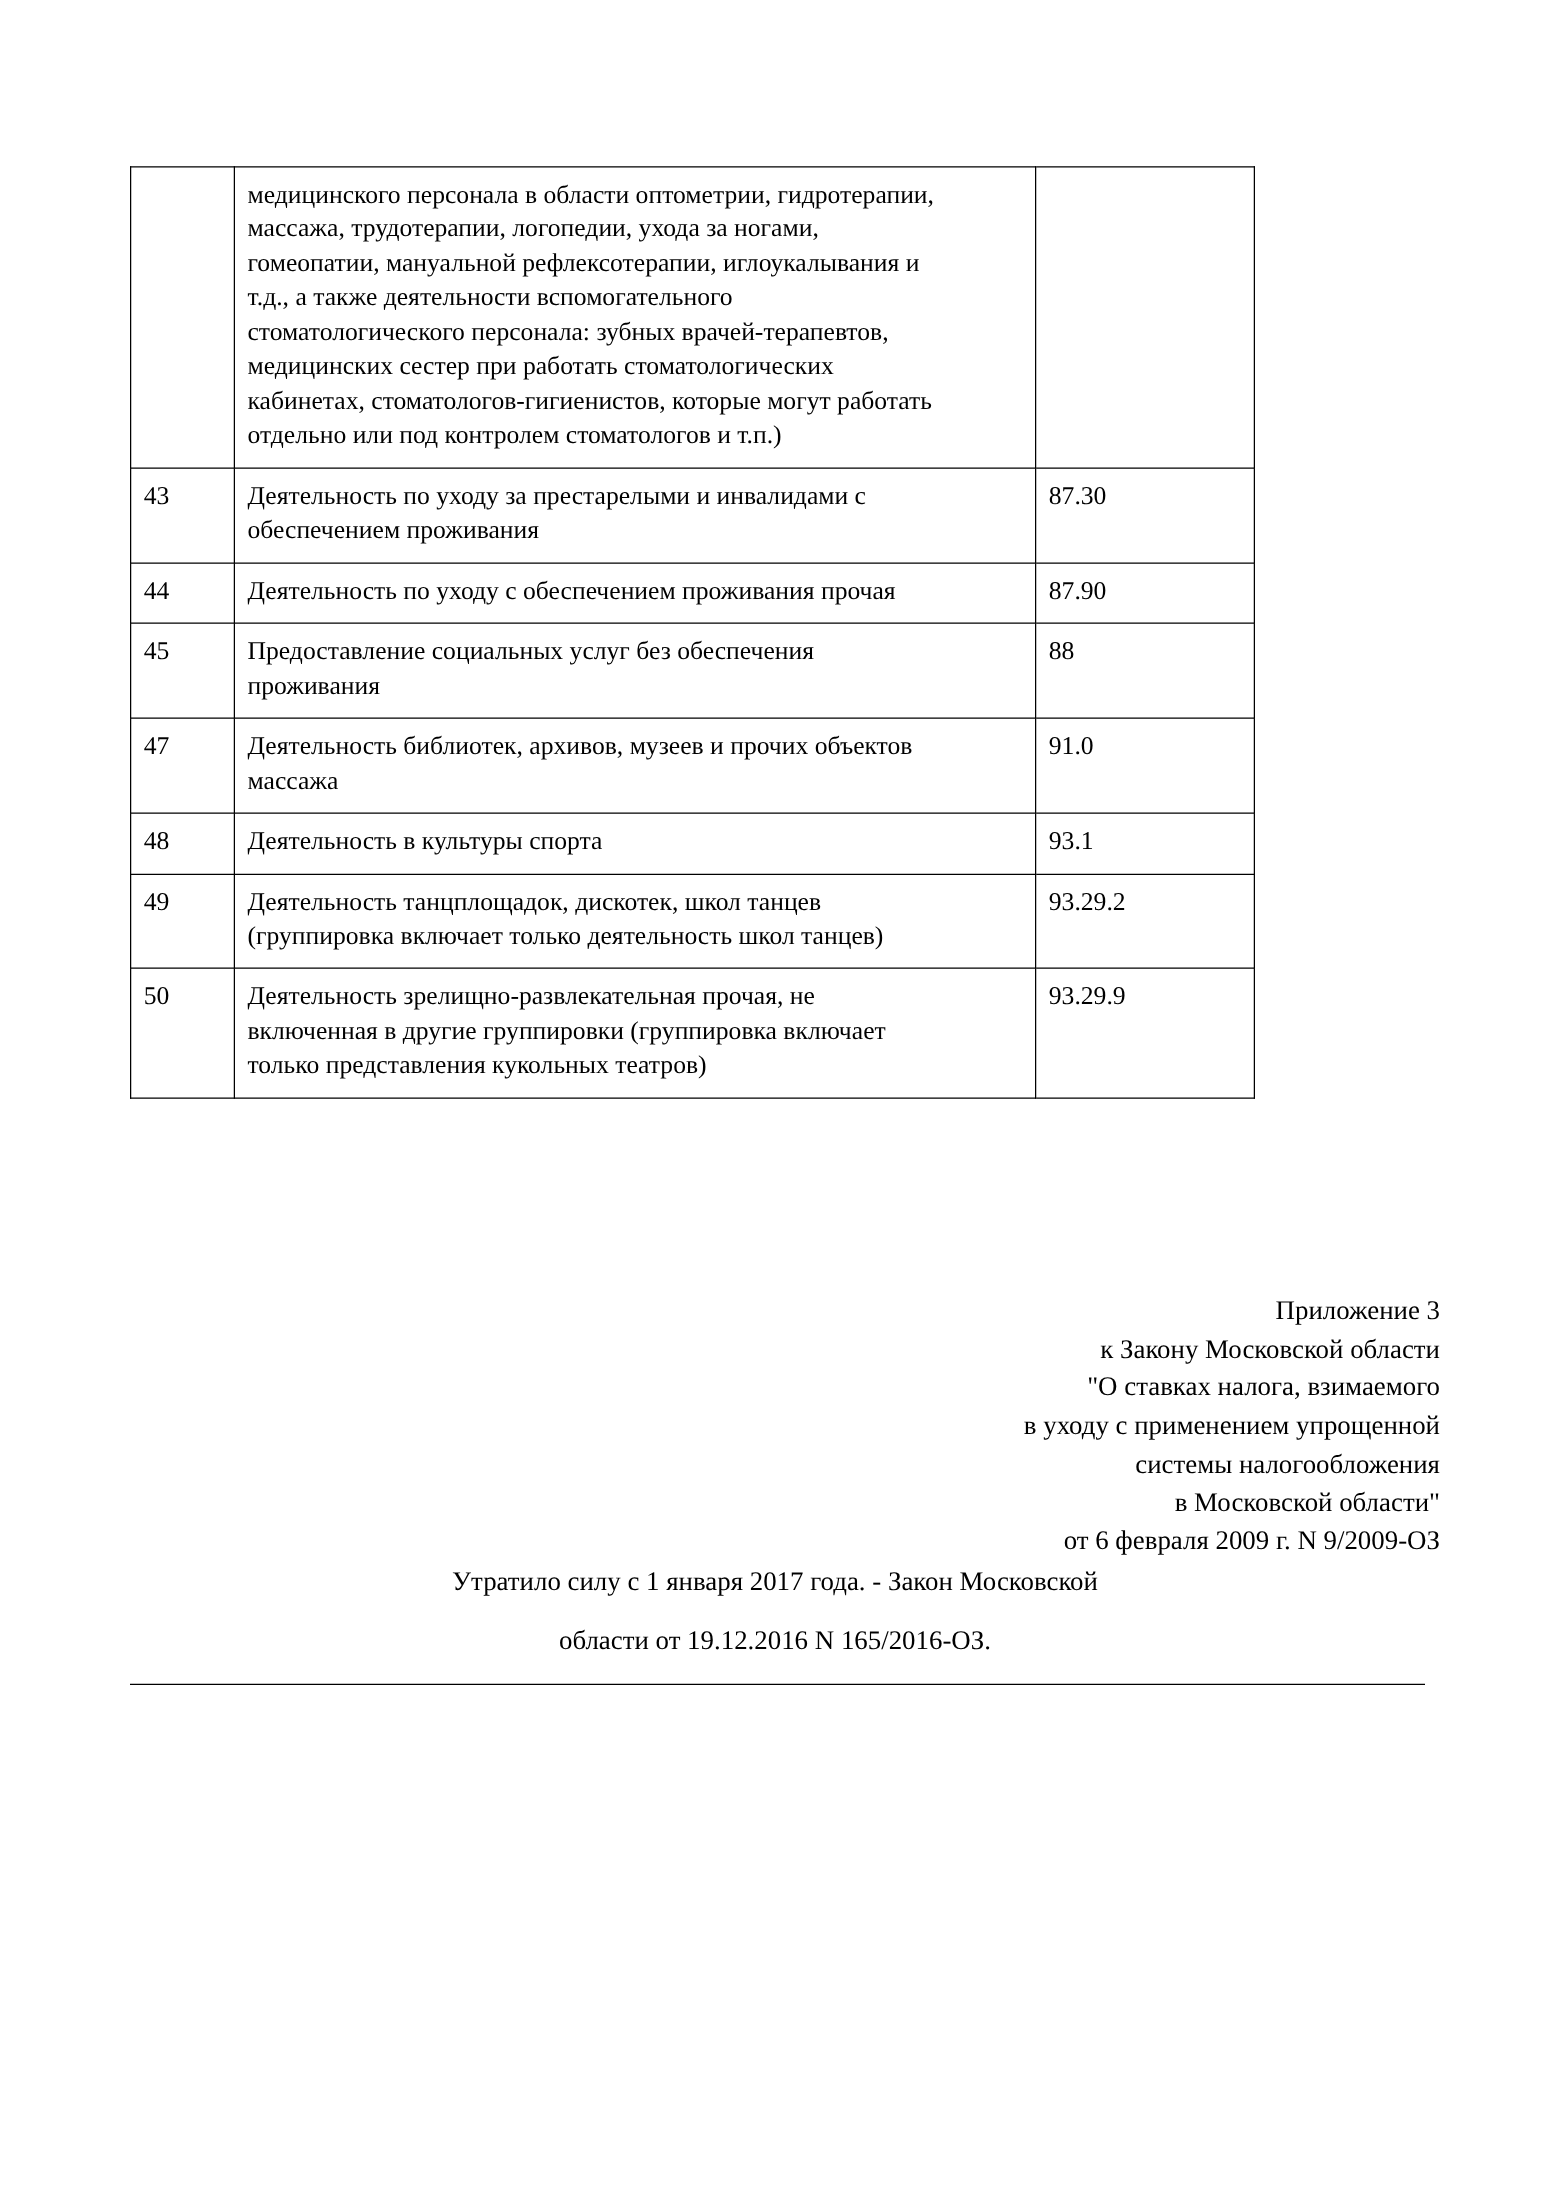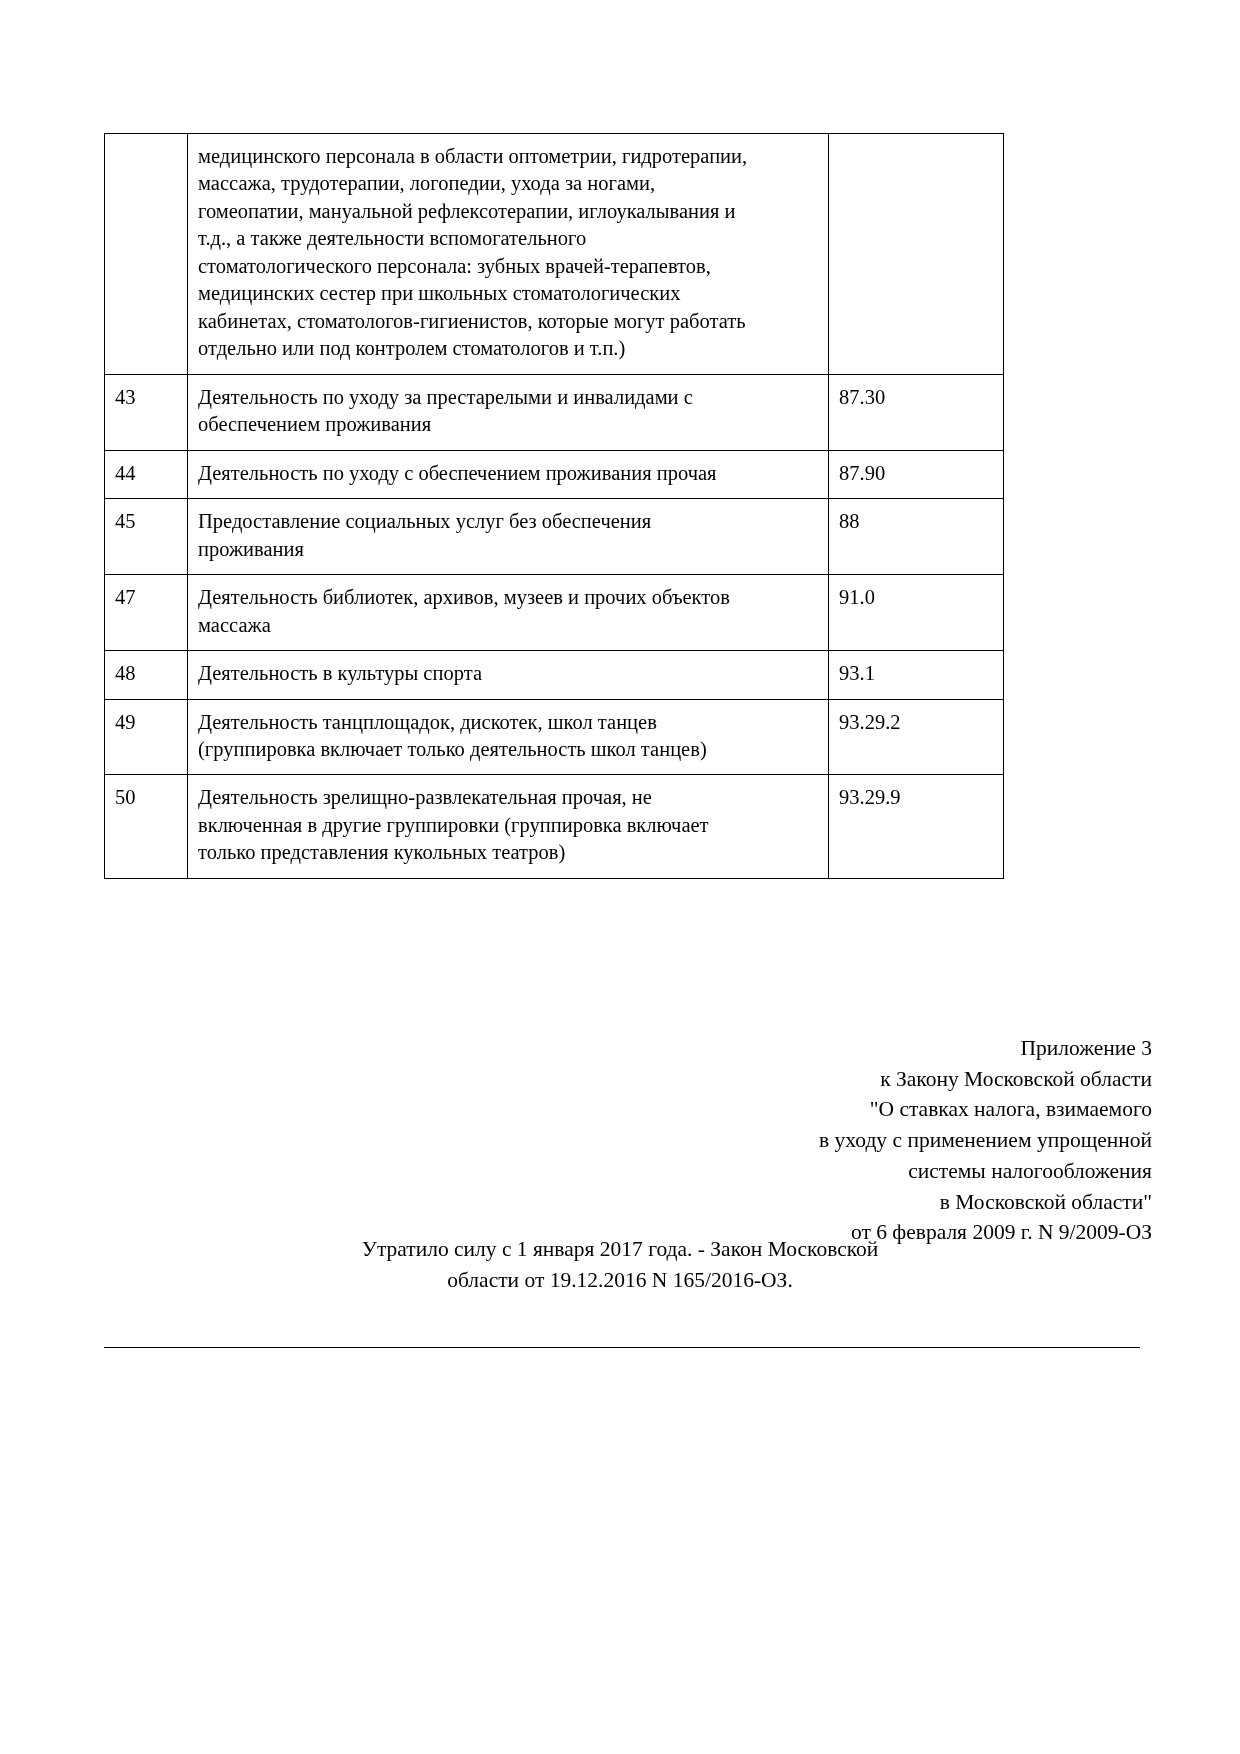--- a/index.html
+++ b/index.html
@@ -73,21 +73,21 @@
   
   .repeal {
     position: absolute;
     left: 0;
     right: 0;
     top: 1234px;
     text-align: center;
     font-size: 21.5px;
     line-height: 1.45;
   }
-  .repeal .ln { display: block; white-space: nowrap; }
+  .repeal .ln { display: block; white-space: nowrap; margin-top: 16px; }
 
   
   .bottom-rule {
     position: absolute;
     left: 104px;
     top: 1347px;
     width: 1036px;
     height: 0;
     border-top: 1.8px solid #000000;
   }
@@ -102,21 +102,21 @@
       <tbody>
 
         <tr>
           <td class="col-num"></td>
           <td class="col-name">
             <span class="cell-line">медицинского персонала в области оптометрии, гидротерапии,</span>
             <span class="cell-line">массажа, трудотерапии, логопедии, ухода за ногами,</span>
             <span class="cell-line">гомеопатии, мануальной рефлексотерапии, иглоукалывания и</span>
             <span class="cell-line">т.д., а также деятельности вспомогательного</span>
             <span class="cell-line">стоматологического персонала: зубных врачей-терапевтов,</span>
-            <span class="cell-line">медицинских сестер при школьных стоматологических</span>
+            <span class="cell-line">медицинских сестер при работать стоматологических</span>
             <span class="cell-line">кабинетах, стоматологов-гигиенистов, которые могут работать</span>
             <span class="cell-line">отдельно или под контролем стоматологов и т.п.)</span>
           </td>
           <td class="col-code"></td>
         </tr>
 
         <tr>
           <td class="col-num">43</td>
           <td class="col-name">
             <span class="cell-line">Деятельность по уходу за престарелыми и инвалидами с</span>

